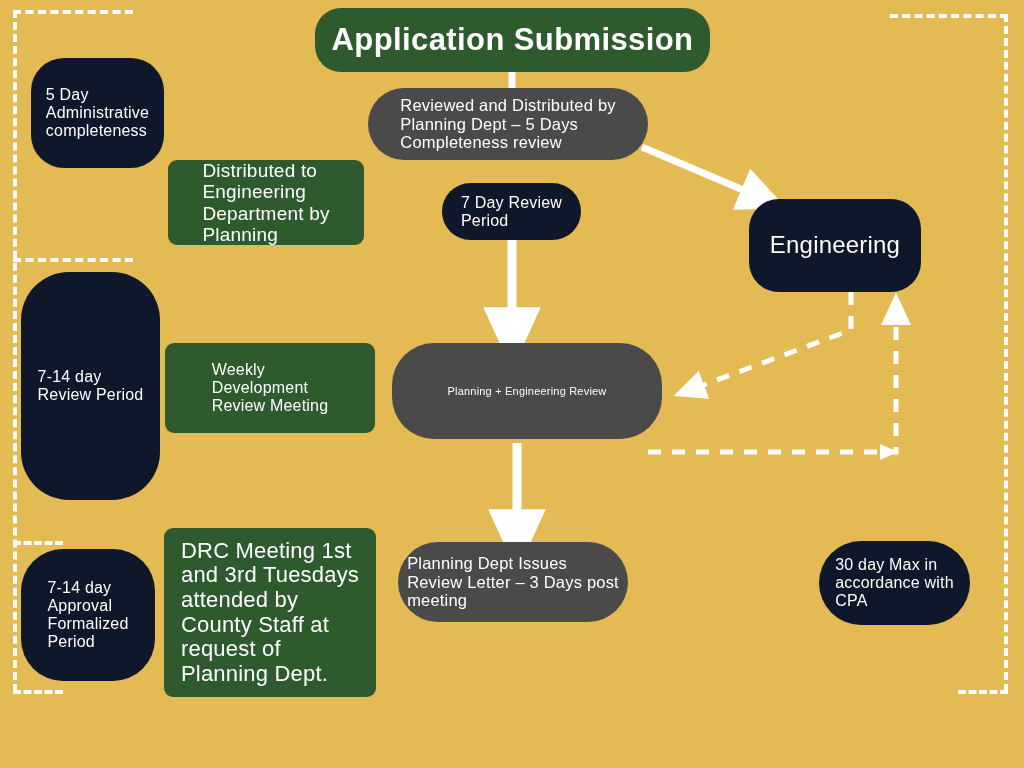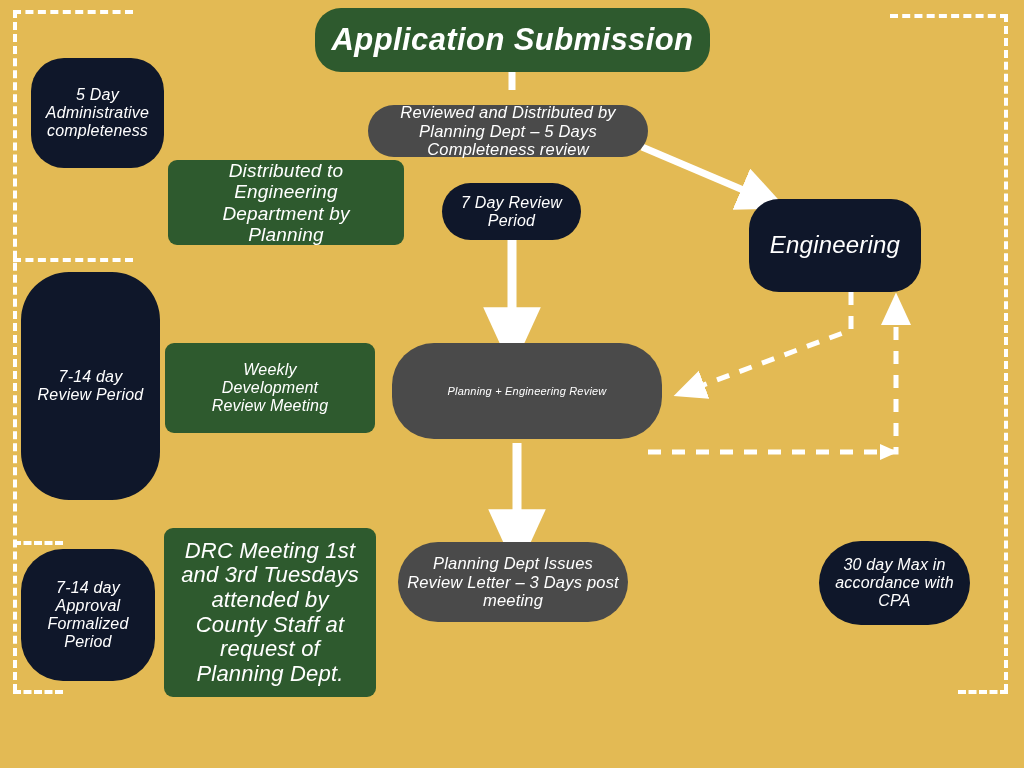--- a/index.html
+++ b/index.html
@@ -35,27 +35,25 @@
   .dash-h {
     border-top: 4px dashed #FFFFFF;
   }
 
   
   .node {
     position: absolute;
     display: flex;
     align-items: center;
     justify-content: center;
-    text-align: center;
     color: #FFFFFF;
     box-sizing: border-box;
     line-height: 1.12;
     white-space: pre-line;
     letter-spacing: 0.2px;
-    font-style: italic;
   }
   .node-green {
     background: #2E5A2E;
   }
   .node-dark {
     background: #4A4A4A;
   }
   .node-purple {
     background: #0f172a;
   }
@@ -126,27 +124,27 @@
       <path d="M 648 452 L 896 452 L 896 310" fill="none" stroke="#FFFFFF" stroke-width="5" stroke-dasharray="13 11" marker-end="url(#arrow-dash)"></path>
 
       <path d="M 880 444 L 898 452 L 880 460 Z" fill="#FFFFFF"></path>
     </svg>
   </div>
 
   <div class="node-layer">
 
     <div class="node node-green title-node" style="left:315px; top:8px; width:395px; height:64px;">Application Submission</div>
 
-    <div class="node node-dark proc-node" style="left:368px; top:88px; width:280px; height:52px; border-radius:36px;margin-top:17px;">Reviewed and Distributed by
+    <div class="node node-dark proc-node" style="left:368px; top:88px; width:280px; height:72px; border-radius:36px;">Reviewed and Distributed by
 Planning Dept – 5 Days
 Completeness review</div>
 
     <div class="node node-purple" style="left:749px; top:199px; width:172px; height:93px; border-radius:30px; font-size:24px;">Engineering</div>
 
-    <div class="node node-green green-box" style="left:168px; top:160px; width:236px; height:85px;">Distributed to
+    <div class="node node-green green-box" style="left:168px; top:160px; width:196px; height:85px;">Distributed to
 Engineering
 Department by
 Planning</div>
 
     <div class="node node-green green-box" style="left:165px; top:343px; width:210px; height:90px; font-size:16px;">Weekly
 Development
 Review Meeting</div>
 
     <div class="node node-dark proc-node" style="left:392px; top:343px; width:270px; height:96px; border-radius:42px; font-size:11px;">Planning + Engineering Review</div>
 

